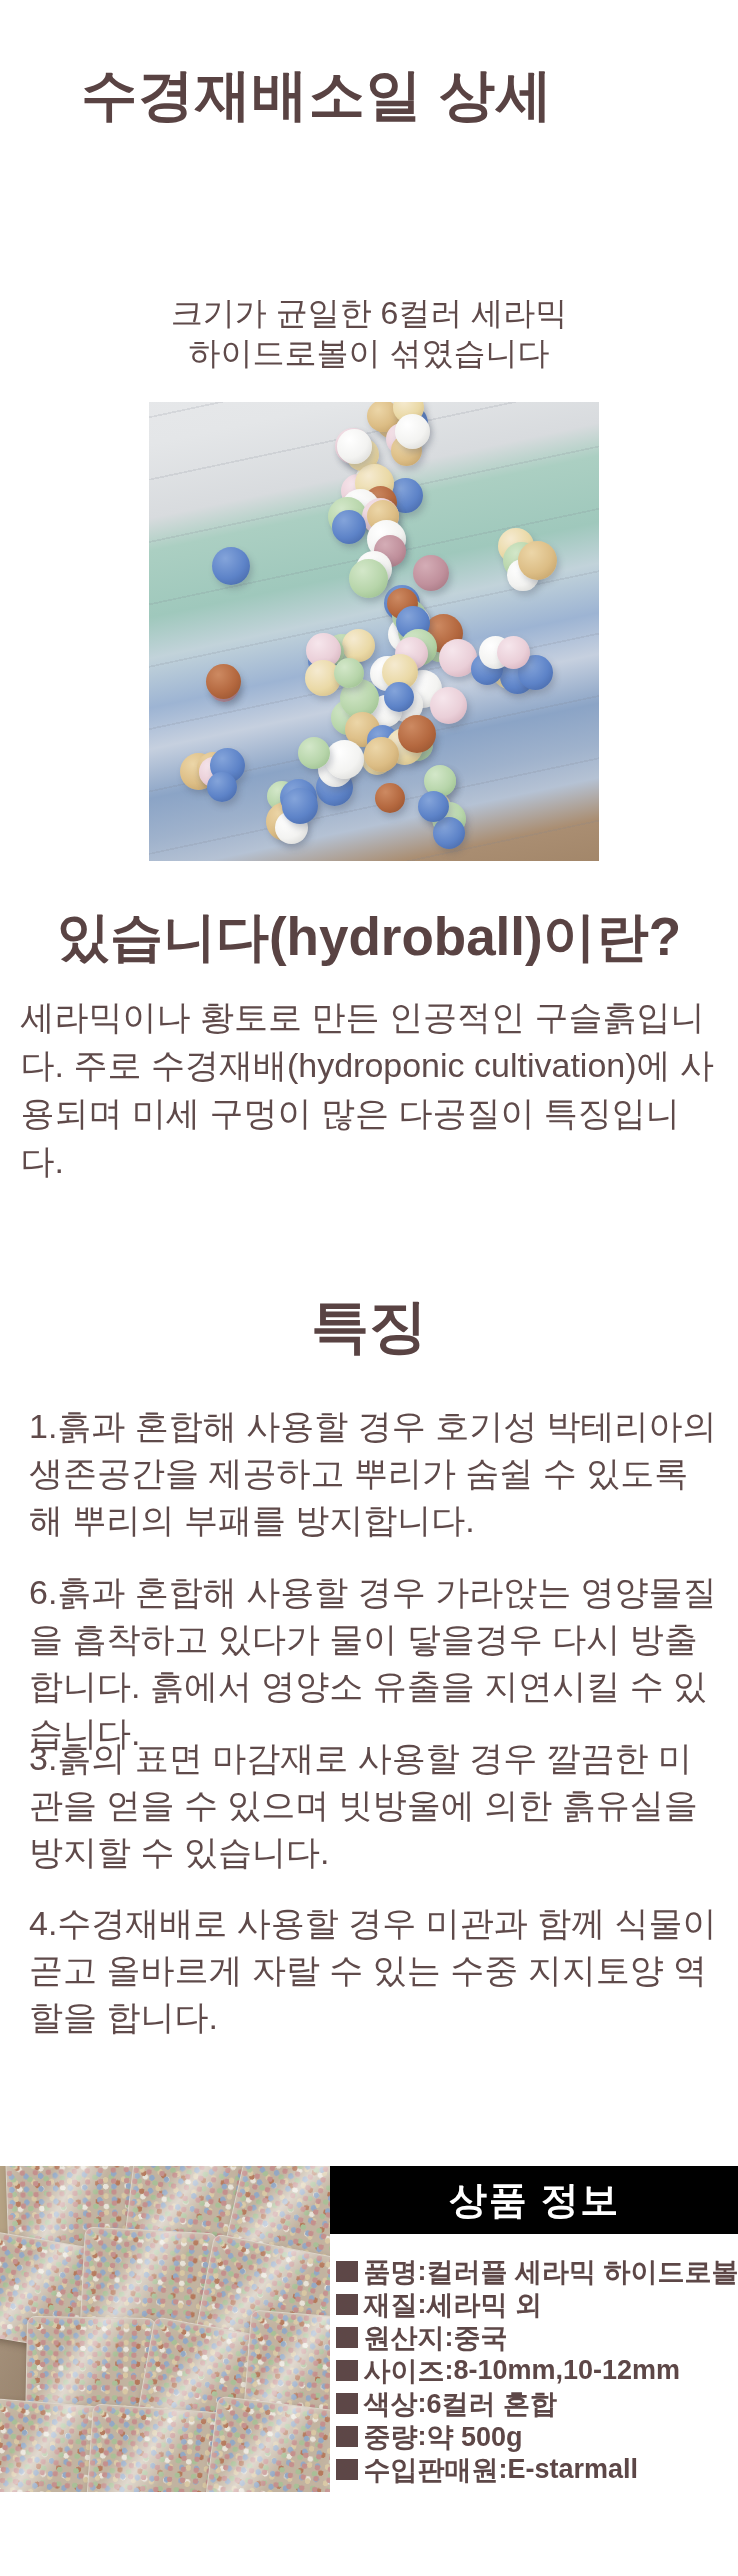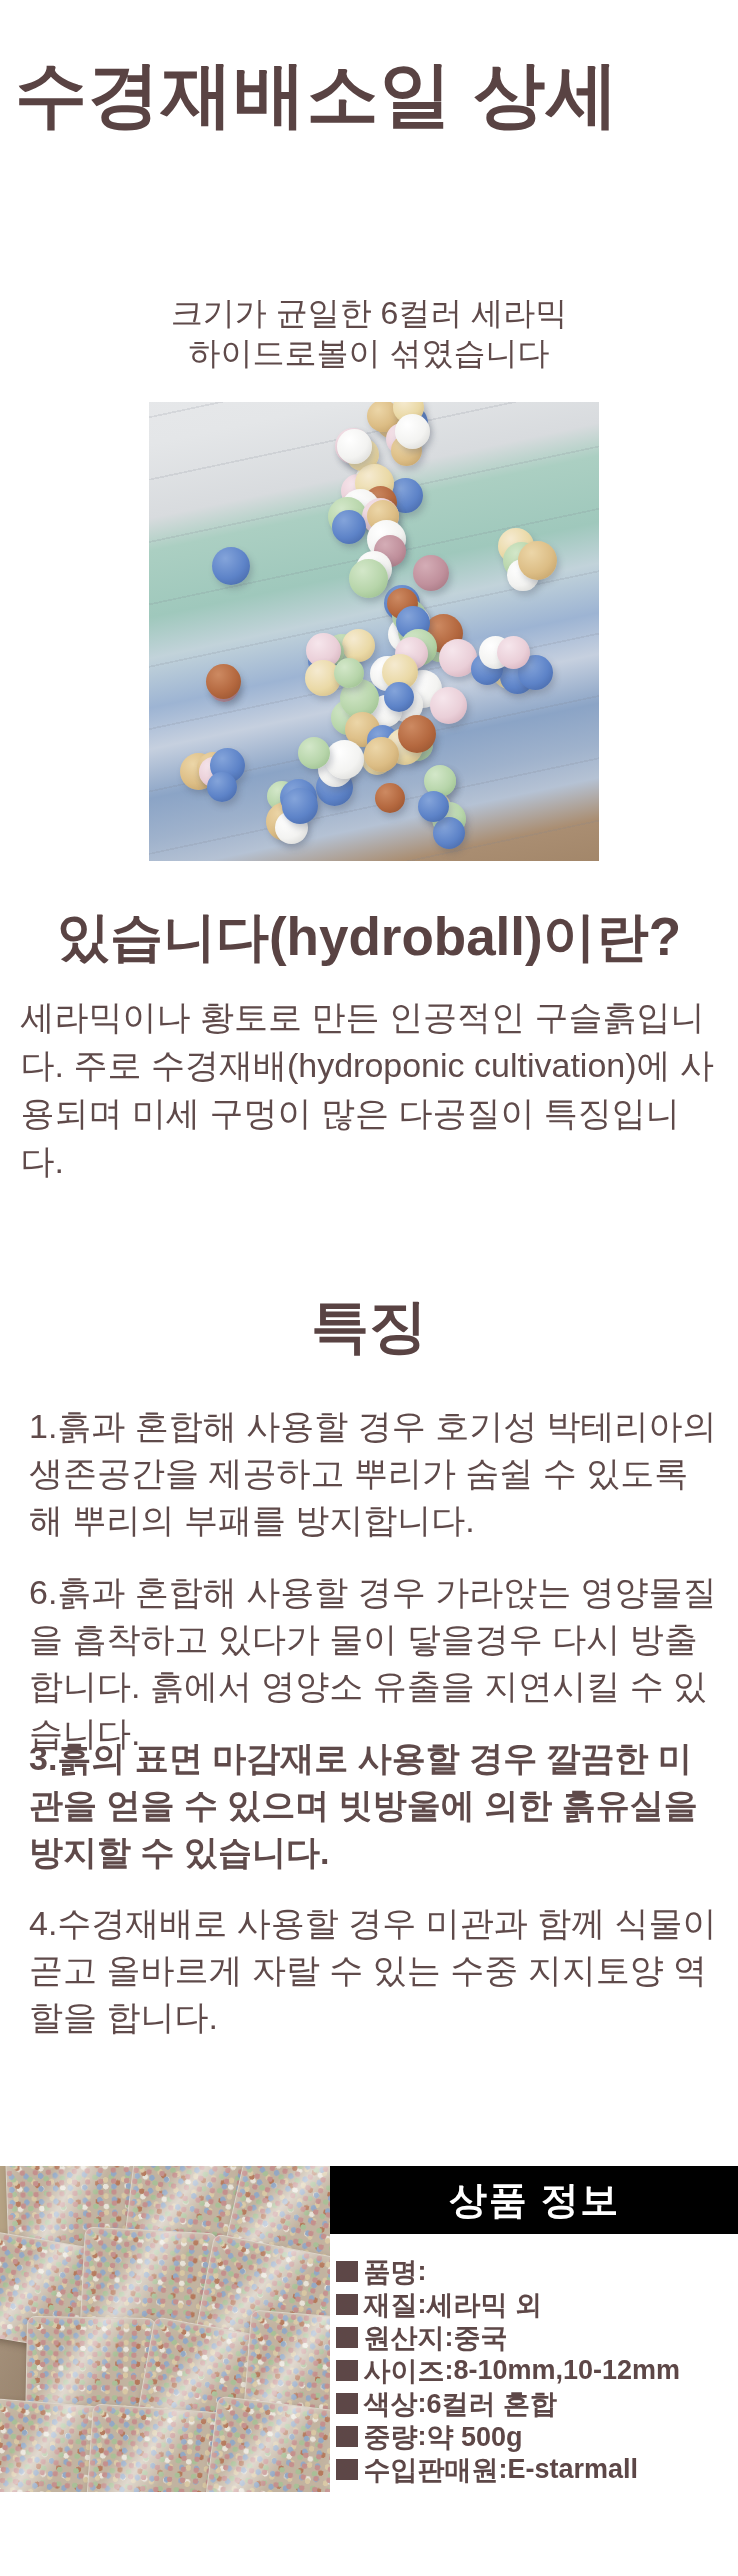--- a/index.html
+++ b/index.html
@@ -9,21 +9,21 @@
     width:738px;height:2576px;
     margin:0 auto;
     background:#ffffff;
     overflow:hidden;
     font-family:"Liberation Sans","DejaVu Sans",sans-serif;
     color:var(--body,#5f4a4a);
   }
   .page-title{
     position:absolute;top:45px;left:0;width:634px;margin:0;
     text-align:center;
-    font-size:72px;font-weight:800;line-height:99px;letter-spacing:0.9px;
+    font-size:56px;font-weight:800;line-height:99px;letter-spacing:0.9px;
     color:var(--accent,#594343);
     white-space:nowrap;
   }
   .banner{
     position:absolute;top:166px;left:0;width:738px;height:79px;
     background:var(--bannerbg,#000);
     color:var(--bannertx,#fff);
     display:flex;align-items:center;justify-content:center;
     font-size:39px;font-weight:700;letter-spacing:0.9px;
   }
@@ -72,21 +72,21 @@
     font-size:58px;font-weight:800;color:var(--accent,#594343);
   }
   .feature{
     position:absolute;left:29px;width:697px;margin:0;
     font-size:34px;line-height:47px;font-weight:400;
     color:var(--body,#5f4a4a);
     word-break:break-all;
   }
   .feature.f1{top:1403px;}
   .feature.f2{top:1569px;}
-  .feature.f3{top:1735px;font-weight:bold;}
+  .feature.f3{top:1735px;}
   .feature.f4{top:1900px;}
   
   .photo2{
     position:absolute;top:2166px;left:0;width:330px;height:326px;
     overflow:hidden;
     background:linear-gradient(115deg,#b9a58a 0%,#a4907a 16%,#8f7a64 40%,#97826c 68%,#877258 100%);
   }
   .bag{position:absolute;border-radius:8.6px;border:0.9px solid rgba(255,255,255,0.45);
        box-shadow:inset 0 0 15.5px rgba(255,255,255,0.35), 2.6px 3.4px 7.7px rgba(55,40,28,0.35);}
   .gloss{position:absolute;left:0;top:0;width:100%;height:100%;border-radius:8.6px;
@@ -277,20 +277,21 @@
 
   <div class="info-header">
     <span>상품 정보</span>
   </div>
 
   <div class="info-list" id="info-rows">
       <div class="info-row">
         <span class="sq"></span>
         <span>품명</span>
         <span> : </span>
+        <span>컬러플 세라믹 하이드로볼</span>
       </div>
       <div class="info-row">
         <span class="sq"></span>
         <span>재질</span>
         <span> : </span>
         <span>세라믹 외</span>
       </div>
       <div class="info-row">
         <span class="sq"></span>
         <span>원산지</span>

